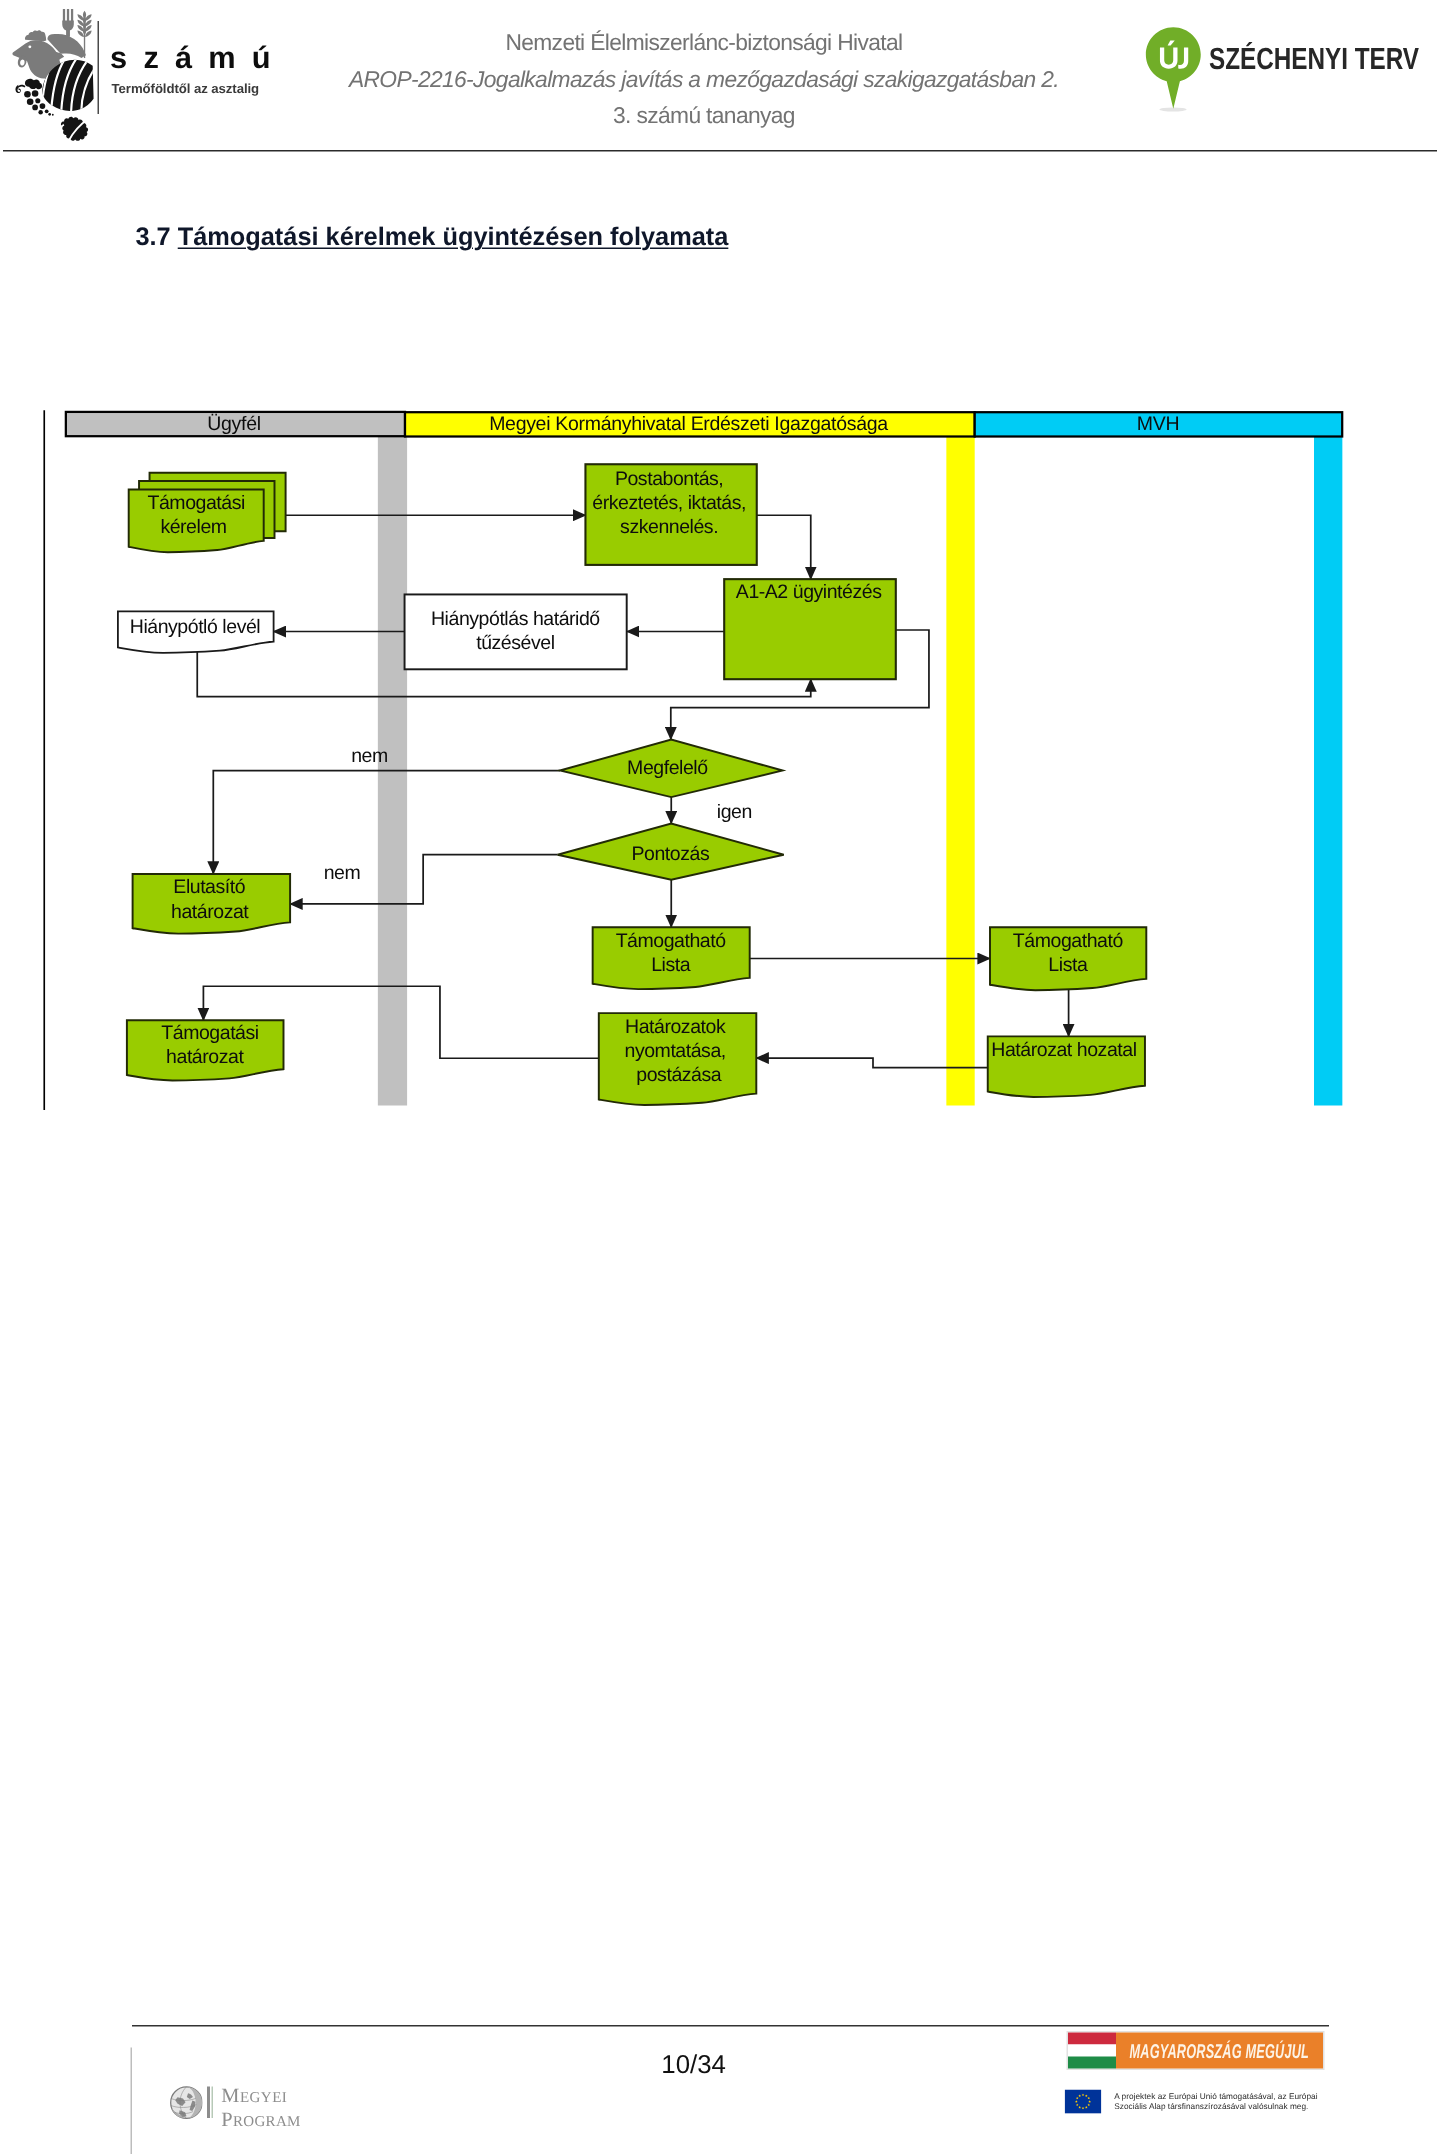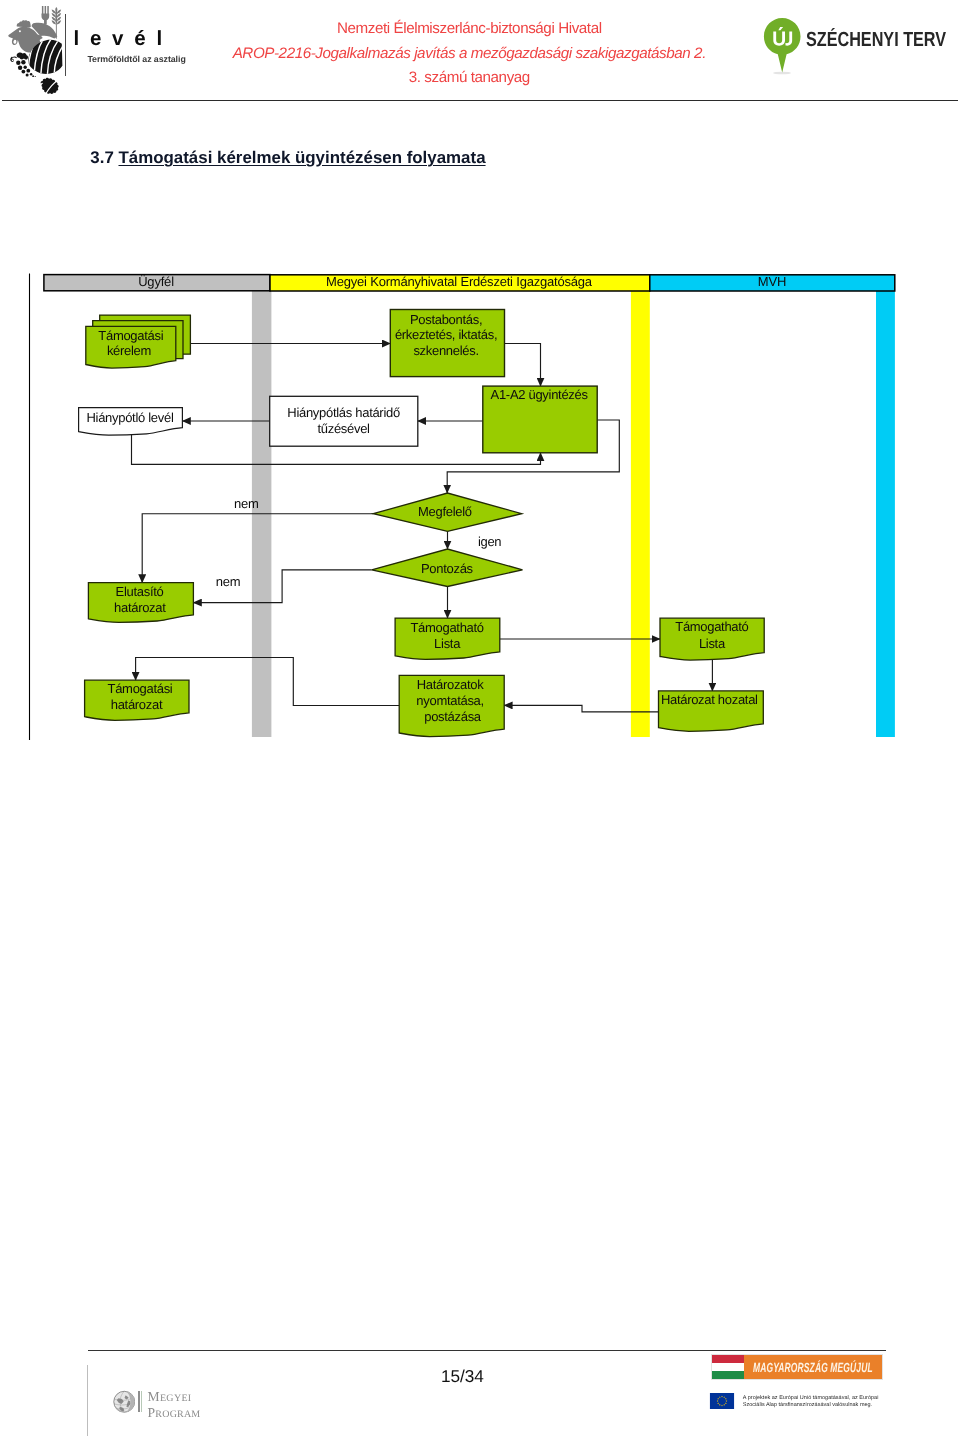--- a/index.html
+++ b/index.html
@@ -6,23 +6,23 @@
   body{width:960px;height:1437px;background:#fff;font-family:"Liberation Sans",sans-serif;position:relative;overflow:hidden;-webkit-font-smoothing:antialiased;text-rendering:geometricPrecision;}
   .page{position:absolute;inset:0;}
 
   
   .header{position:absolute;left:0;top:0;width:960px;height:100px;}
   .nebih-logo{position:absolute;left:0px;top:0px;width:200px;height:100px;}
   .nebih-mark{position:absolute;left:6px;top:6px;width:60px;height:90px;}
   .nebih-divider{position:absolute;left:65.3px;top:14px;width:1.1px;height:62px;background:#4a4a4a;}
   .nebih-words{position:absolute;left:73.4px;top:28px;}
   .nebih-name{font-size:20.5px;font-weight:bold;letter-spacing:10.8px;color:#0d0d0d;line-height:21px;white-space:nowrap;}
-  .nebih-tag{font-size:8.8px;font-weight:bold;letter-spacing:-0.05px;color:#3a3a3a;margin-top:4.5px;margin-left:14px;white-space:nowrap;}
-
-  .header-title{position:absolute;left:189.3px;top:17px;width:560px;text-align:center;color:#ef4444;}
+  .nebih-tag{font-size:8.8px;font-weight:bold;letter-spacing:-0.05px;color:#3a3a3a;margin-top:4.5px;margin-left:1px;white-space:nowrap;}
+
+  .header-title{position:absolute;left:189.3px;top:17px;width:560px;text-align:center;color:#737373;}
   .ht1{font-size:15.2px;letter-spacing:-0.42px;line-height:24.6px;}
   .ht2{font-size:15.2px;letter-spacing:-0.42px;line-height:24.6px;font-style:italic;}
   .ht3{font-size:15.2px;letter-spacing:-0.42px;line-height:24.6px;text-align:center;}
 
   .szt-logo{position:absolute;left:0px;top:0px;width:892px;height:100px;}
   .szt-pin{position:absolute;left:762.5px;top:16.5px;width:39px;height:58px;}
   .szt-text{position:absolute;left:806.3px;top:28.6px;font-size:20.4px;font-weight:bold;color:#272727;white-space:nowrap;transform:scaleX(0.794);transform-origin:left top;}
 
   .header-rule{position:absolute;left:2px;top:99.5px;width:956px;height:1.3px;background:#2b2b2b;}
 
@@ -139,21 +139,21 @@
           <path d="M6.2 50.5c-1.6.9-2.3 2.6-1.7 4.1.45 1.2 1.7 1.7 2.65 1.2.8-.45 1.05-1.5.5-2.25-.35-.5-1.05-.7-1.55-.35l.5.85c.25-.15.6-.1.75.2.15.3.1.75-.25.95-.45.25-1.05 0-1.3-.6-.35-.85.1-2.0 1.15-2.6 1.1-.65 2.5-.5 3.3.35l.7-.8c-1.15-1.2-3.1-1.45-4.75-.05z"></path>
         </g>
 
         <g fill="#141414">
           <path d="M34.9 77.6c-.8-1.4.35-2.9 1.85-2.65-.25-1.7 1.5-2.75 2.8-1.75.45-1.7 2.65-1.95 3.45-.35 1.15-1.3 3.2-.6 3.35 1.15 1.5-.9 3.2.35 2.9 2.1 1.7-.35 2.9 1.35 2.05 2.75 1.7.25 1.95 2.4.45 3.1 1.15 1.15.25 3.0-1.35 2.9.35 1.7-1.6 2.75-2.85 1.6-.35 1.7-2.55 1.95-3.45.55-1.0 1.4-3.1.9-3.35-.8-1.5.7-3.1-.7-2.55-2.2-1.7.2-2.75-1.7-1.75-3.0-1.4-.8-1.15-2.85.45-3.2-1.0-1.35 0-3.1 1.5-2.85z"></path>
           <path d="M52.8 73.4c-4.8 3.2-9.7 8.5-13.0 14.4" stroke="#fff" stroke-width="1.2" fill="none" stroke-linecap="round"></path>
         </g>
       </svg>
       <div class="nebih-divider"></div>
       <div class="nebih-words">
-        <div class="nebih-name">levél</div>
+        <div class="nebih-name">számú</div>
         <div class="nebih-tag">Termőföldtől az asztalig</div>
       </div>
     </div>
 
     <div class="header-title">
       <div class="ht1">Nemzeti Élelmiszerlánc-biztonsági Hivatal</div>
       <div class="ht2">AROP-2216-Jogalkalmazás javítás a mezőgazdasági szakigazgatásban 2.</div>
       <div class="ht3">3. számú tananyag</div>
     </div>
 
@@ -328,21 +328,21 @@
           <path d="M20 1.4c-5 5-7.5 11.5-7.5 18.6S15 33.6 20 38.6"></path>
         </g>
       </svg>
       <div class="magyary-bar"></div>
         <div class="magyary-bar2"></div>
       <div class="magyary-words">
         <div class="mg1">Megyei</div>
         <div class="mg2">Program</div>
       </div>
     </div>
-    <div class="pagenum">15/34</div>
+    <div class="pagenum">10/34</div>
     <div class="eu-block">
       <div class="hu-banner">
         <div class="hu-flag">
           <div class="f1"></div>
             <div class="f2"></div>
             <div class="f3"></div>
         </div>
         <div class="hu-text">
             <span>MAGYARORSZÁG MEGÚJUL</span>
           </div>

